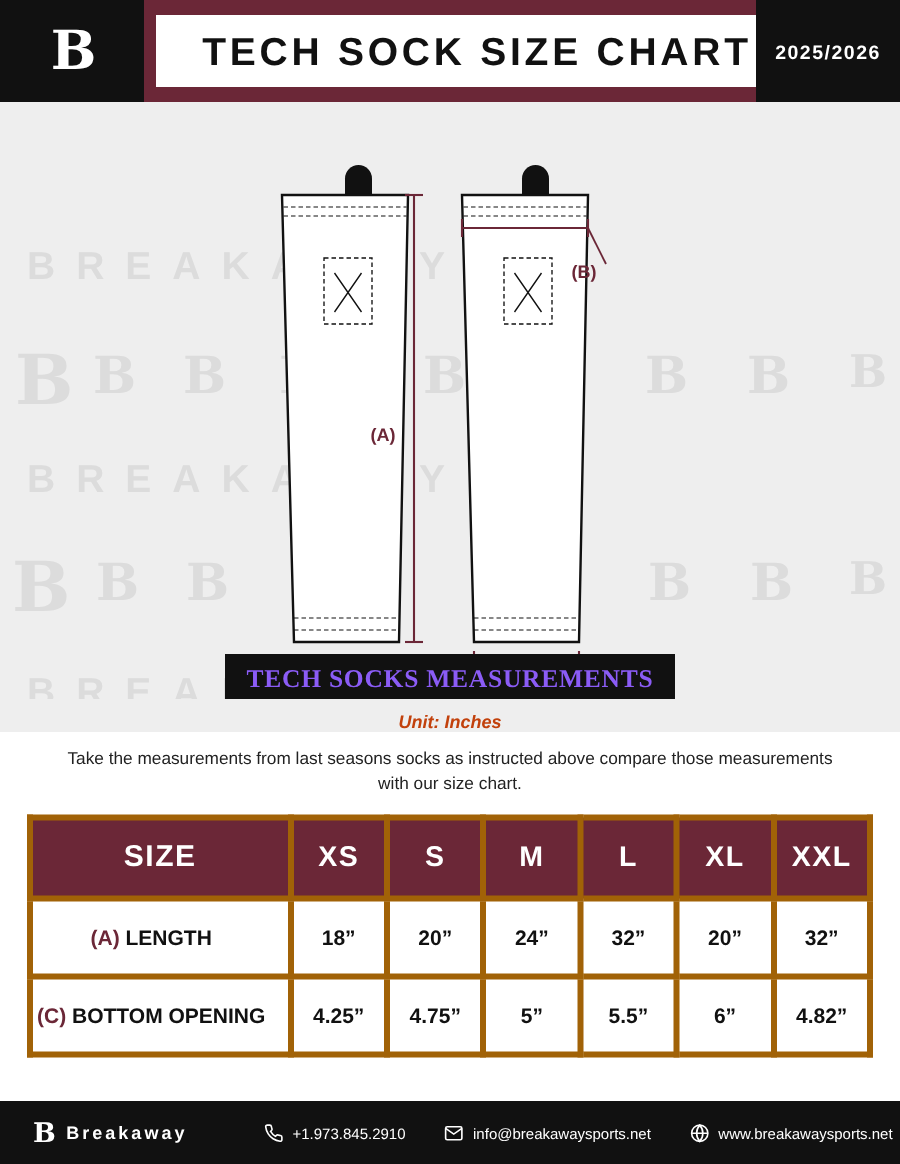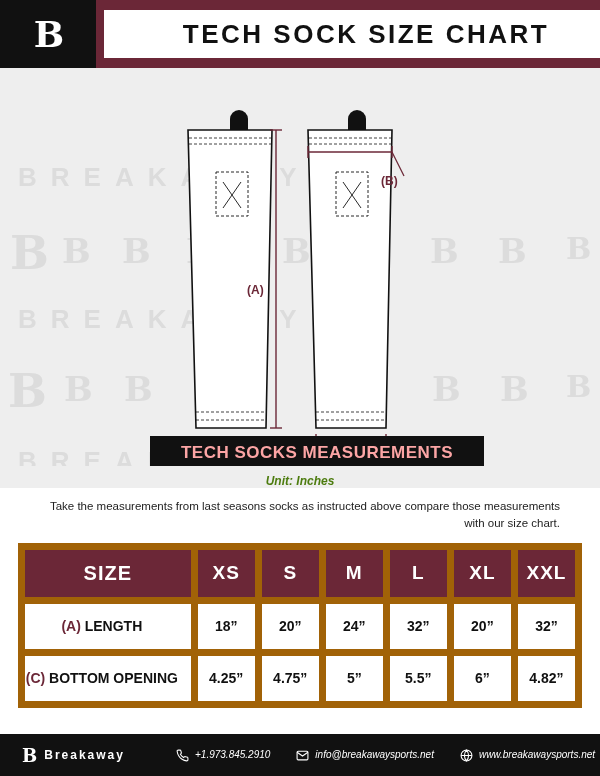--- a/index.html
+++ b/index.html
@@ -98,59 +98,60 @@
 
   
   .meas-band {
     position: relative;
     height: 0;
   }
   .meas-title {
     position: absolute;
     left: 150px;
     top: -34px;
-    width: 334px;
+    width: 300px;
     height: 34px;
     background: #111111;
-    color: #fca5a5;
+    color: #8b5cf6;
     display: flex; align-items: center; justify-content: center;
     font-size: 17px;
     font-weight: bold;
     letter-spacing: 0.5px;
+    font-family: Liberation Serif, serif;
   }
   .unit-line {
     text-align: center;
     font-size: 12px;
     font-style: italic;
     font-weight: bold;
-    color: #4d7c0f;
+    color: #c2410c;
     padding: 8px 0 0 0;
     background: #eeeeee;
   }
 
   .instructions {
     background: #ffffff;
-    text-align: right;
+    text-align: center;
     font-size: 11.5px;
     color: #222222;
     padding: 10px 40px 10px 40px;
     line-height: 1.5;
   }
 
   
   .table-wrap {
     padding: 0 18px;
   }
   table.size-chart {
     width: 100%;
     border-collapse: collapse;
     table-layout: fixed;
   }
   table.size-chart th, table.size-chart td {
-    border: 7px solid #a16207;
+    border: 4px solid #a16207;
     text-align: center;
     font-size: 14px;
     font-weight: bold;
     height: 52px;
     color: #111111;
   }
   table.size-chart thead th {
     background: #6b2737;
     color: #ffffff;
     font-size: 19px;
@@ -188,36 +189,37 @@
     font-family: "DejaVu Serif", serif;
     font-size: 18px; font-weight: bold; letter-spacing: -1px;
     color: #ffffff;
   }
   .footer-brand .fname {
     font-size: 12px; font-weight: bold; letter-spacing: 2px;
   }
   .footer-items {
     display: flex; align-items: center; gap: 26px;
   }
-  .footer-item { display: flex; align-items: flex-start; gap: 6px; font-style: italic; }
+  .footer-item { display: flex; align-items: flex-end; gap: 6px; }
   .f-ico { width: 13px; height: 13px; display:inline-block; }
   .f-ico svg { display: block; }
 </style>
 </head>
 <body>
 
 <div class="page">
 
   <div class="header">
     <div class="header-logo-box">
       <span class="logo-b">B</span>
     </div>
     <div class="header-title-box">
       <div class="header-title">TECH SOCK SIZE CHART</div>
     </div>
+    <div class="header-year">2025/2026</div>
   </div>
 
   <div class="diagram">
 
     <div class="watermarks">
       <div class="wm-text" style="left:18px; top:94px;">BREAKAWAY</div>
       <div class="wm-text" style="left:18px; top:236px;">BREAKAWAY</div>
       <div class="wm-text" style="left:18px; top:378px;">BREAKAWAY</div>
 
       <div class="wm-b" style="left:10px; top:162px; font-size:46px;">B</div>

